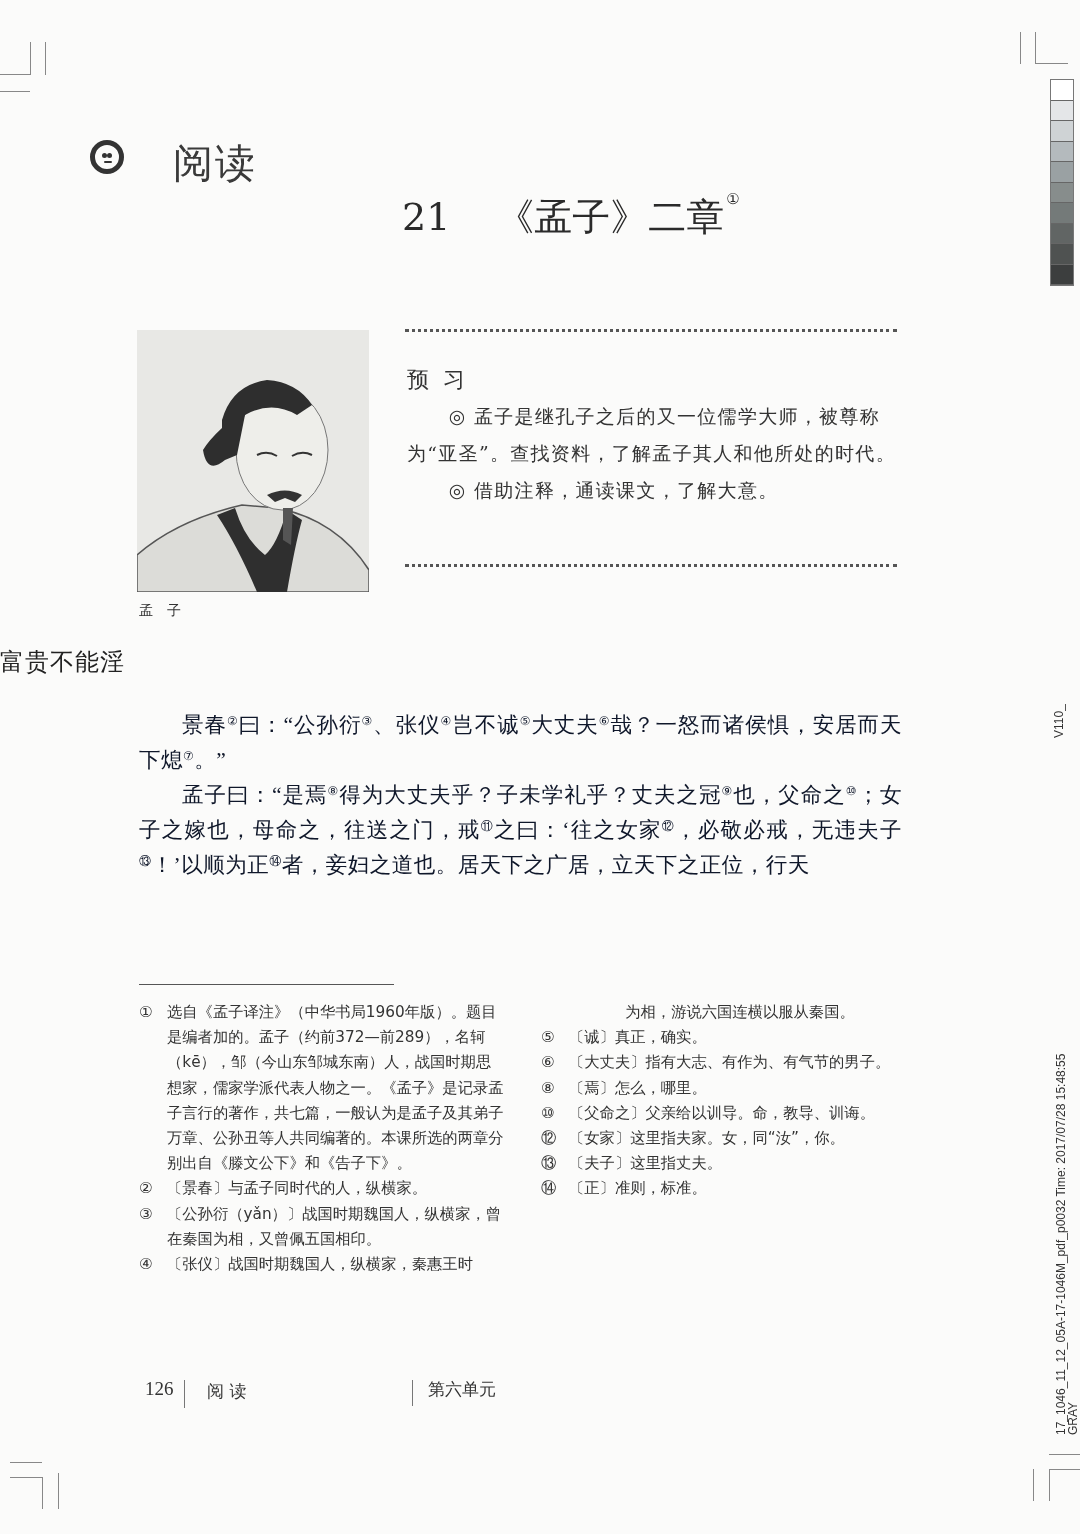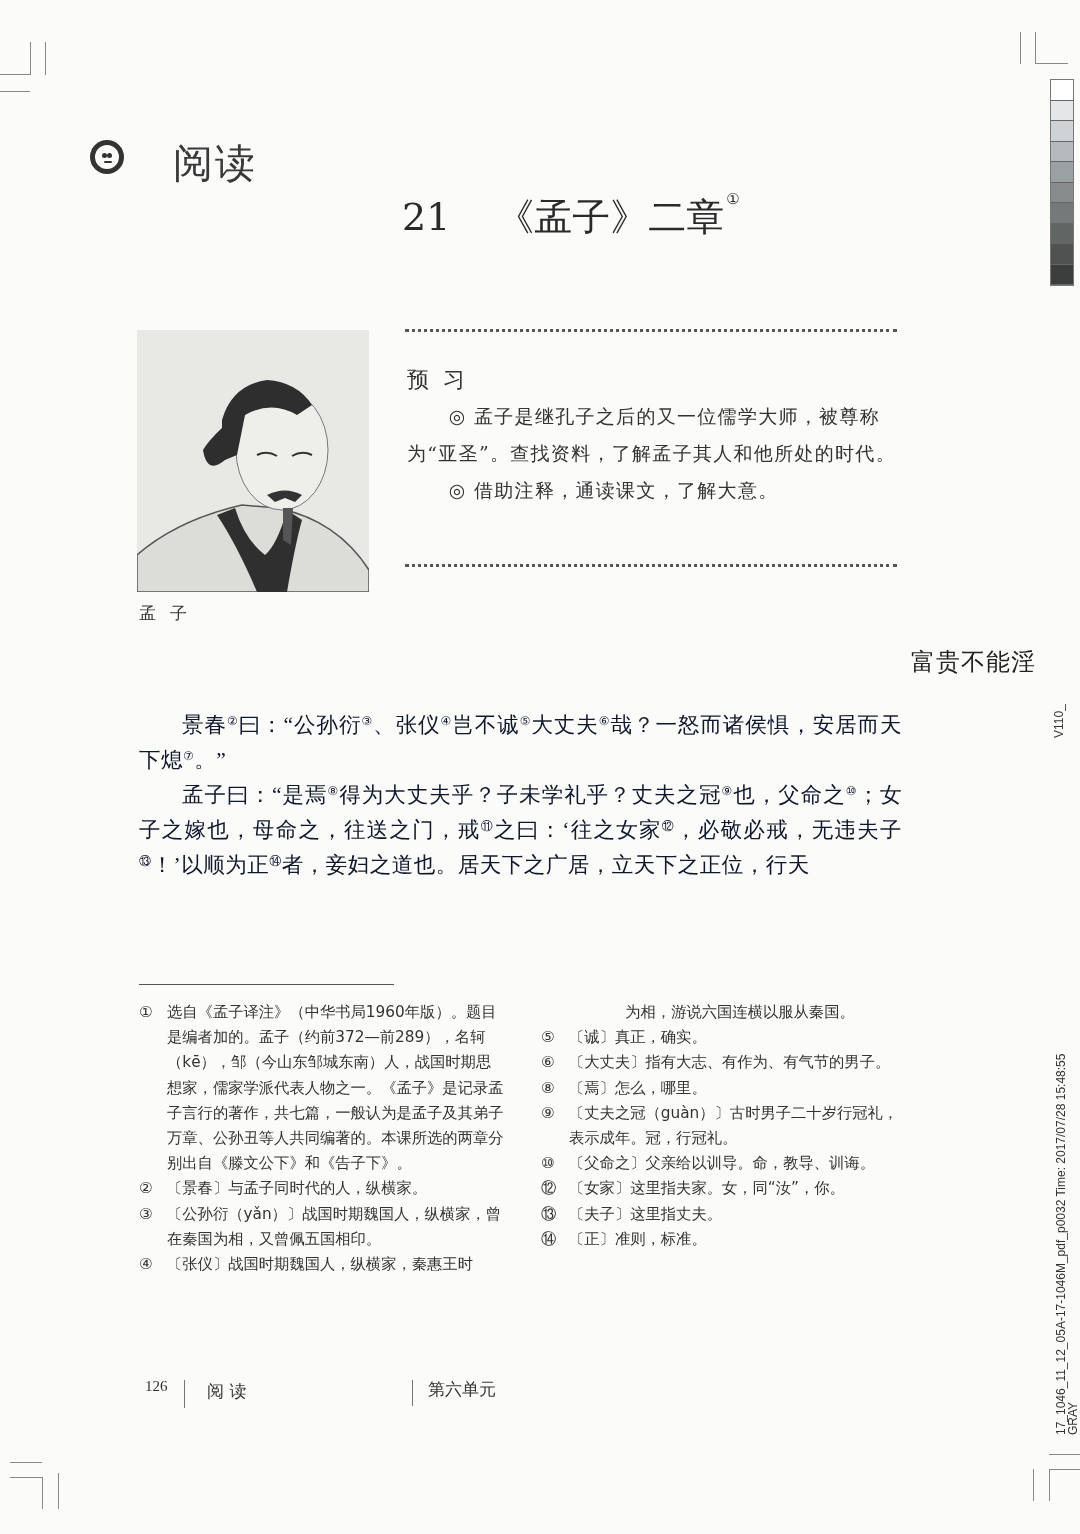--- a/index.html
+++ b/index.html
@@ -29,28 +29,28 @@
     position:absolute; left:402px; top:192px; font-size:38px; color:#2a2a2a;
     font-family:"DejaVu Serif", serif; white-space:nowrap;
   }
   .lesson-title .num { margin-right:46px; }
   .lesson-title sup { font-size:15px; vertical-align:top; position:relative; top:-2px; margin-left:2px; }
   
   .portrait {
     position:absolute; left:137px; top:330px; width:232px; height:262px;
     background:#e9e9e6; overflow:hidden;
   }
-  .caption { position:absolute; left:139px; top:602px; font-size:17px; letter-spacing:14px; color:#333; }
+  .caption { position:absolute; left:139px; top:602px; font-size:14px; letter-spacing:14px; color:#333; }
   
   .dots { position:absolute; left:405px; width:492px; height:0; border-top:3px dotted #555; }
   .preview-title { position:absolute; left:407px; top:365px; font-size:22px; letter-spacing:14px; color:#333; font-family:"DejaVu Serif", serif; }
   .preview-body { position:absolute; left:407px; top:398px; width:492px; font-size:19px; line-height:37px; color:#333; letter-spacing:1.3px; font-family:"DejaVu Serif", serif; }
   .preview-body p { margin:0; text-indent:2.2em; }
   
-  .chapter-title { position:absolute; left:0; width:1036px; top:646px; text-align:right; font-size:24px; color:#222; font-family:"DejaVu Sans", sans-serif; letter-spacing:1px; }
+  .chapter-title { position:absolute; left:0; width:1036px; top:646px; text-align:left; font-size:24px; color:#222; font-family:"DejaVu Sans", sans-serif; letter-spacing:1px; }
   .body-text { position:absolute; left:139px; top:708px; width:763px; font-size:21.5px; line-height:35px; color:#0f172a; text-align:justify; letter-spacing:0.5px; font-family:"Liberation Serif", serif; }
   .body-text p { margin:0; text-indent:2em; }
   .body-text sup { font-size:12px; vertical-align:top; position:relative; top:-4px; }
   
   .notes-rule { position:absolute; left:139px; top:984px; width:255px; border-top:1px solid #555; }
   .notes { position:absolute; top:1000px; font-size:15.3px; line-height:25.2px; color:#333; font-family:"DejaVu Sans", sans-serif; }
   .notes.left { left:139px; width:365px; }
   .notes.right { left:541px; width:370px; }
   .note { padding-left:28px; text-indent:-28px; }
   .note .no { display:inline-block; width:28px; text-indent:0; }
@@ -137,29 +137,28 @@
     <div class="note"><span class="no">②</span><span>〔景春〕与孟子同时代的人，纵横家。</span></div>
     <div class="note"><span class="no">③</span><span>〔公孙衍（yǎn）〕战国时期魏国人，纵横家，曾在秦国为相，又曾佩五国相印。</span></div>
     <div class="note"><span class="no">④</span><span>〔张仪〕战国时期魏国人，纵横家，秦惠王时</span></div>
   </div>
 <div class="notes right">
   <div class="note cont">为相，游说六国连横以服从秦国。</div>
   <div id="notesRight">
       <div class="note"><span class="no">⑤</span><span>〔诚〕真正，确实。</span></div>
       <div class="note"><span class="no">⑥</span><span>〔大丈夫〕指有大志、有作为、有气节的男子。</span></div>
       <div class="note"><span class="no">⑧</span><span>〔焉〕怎么，哪里。</span></div>
-      <div class="note"><span class="no">⑨</span><span>〔丈夫之冠（guàn）〕古时男子二十岁行冠礼，表示成年。冠，行冠礼。</span></div>
       <div class="note"><span class="no">⑩</span><span>〔父命之〕父亲给以训导。命，教导、训诲。</span></div>
       <div class="note"><span class="no">⑫</span><span>〔女家〕这里指夫家。女，同“汝”，你。</span></div>
       <div class="note"><span class="no">⑬</span><span>〔夫子〕这里指丈夫。</span></div>
       <div class="note"><span class="no">⑭</span><span>〔正〕准则，标准。</span></div>
     </div>
 </div>
 
-<div class="folio" style="left:145px;font-family:'Liberation Serif',serif;font-size:15px;top:1378px;">126</div>
+<div class="folio" style="left:145px;font-family:'Liberation Serif',serif;font-size:19px;top:1378px;">126</div>
 <div class="vrule" style="left:184px;top:1380px;height:28px;"></div>
 <div class="folio" style="left:207px;">阅 读</div>
 <div class="vrule" style="left:412px;top:1380px;height:26px;"></div>
 <div class="folio" style="left:428px;top:1378px;">第六单元</div>
 
 <div class="slug" style="left:1052px;top:738px;">V110_</div>
 <div class="slug" style="left:1054px;top:1435px;">17_1046_11_12_05A-17-1046M_pdf_p0032 Time: 2017/07/28 15:48:55</div>
 <div class="slug" style="left:1066px;top:1435px;">GRAY</div>
 
 </body></html>

